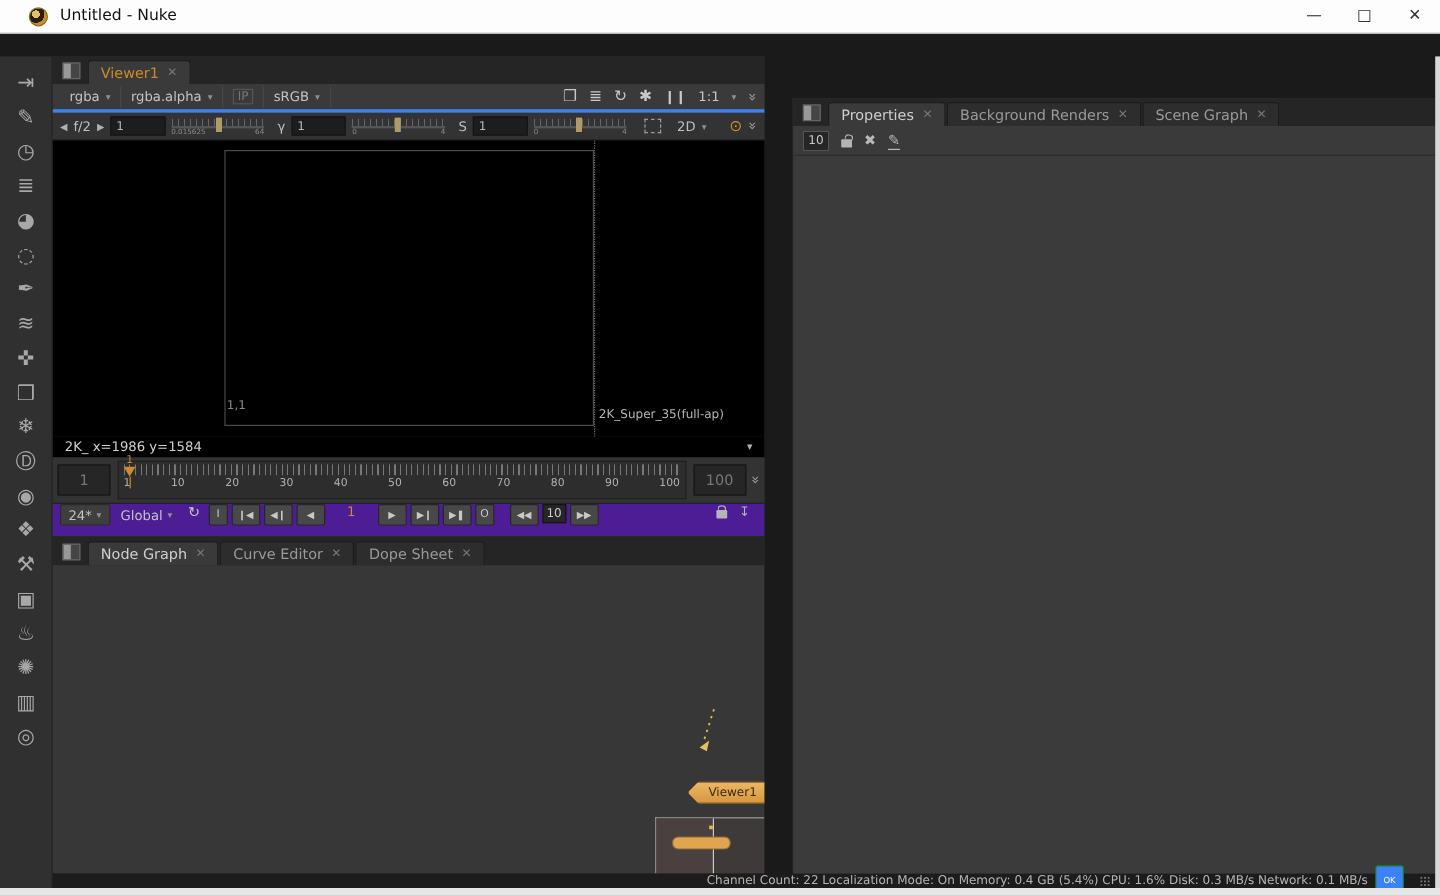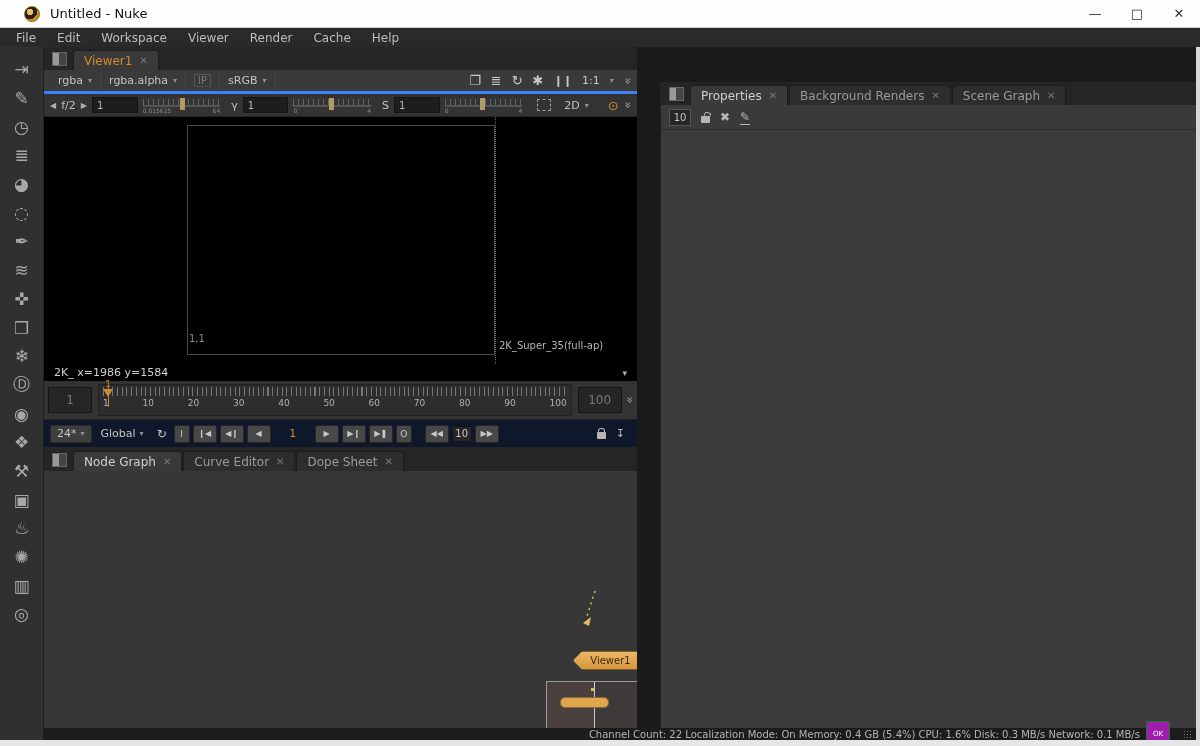--- a/index.html
+++ b/index.html
@@ -87,21 +87,21 @@
   .ruler .rticks { position:absolute; left:4px; right:4px; top:2px; height:9px;
     background:repeating-linear-gradient(to right,#777 0 1px,transparent 1px 4.7px); }
   .ruler .labels { position:absolute; left:4px; right:4px; top:13px; display:flex;
     justify-content:space-between; font-size:9px; color:#b0b0b0; }
   .playhead { position:absolute; left:2px; top:-6px; width:14px; text-align:center; }
   .playhead .pnum { color:#cf8a2d; font-size:9px; display:block; }
   .playhead .ptri { width:0; height:0; margin:0 auto; border-left:5px solid transparent;
     border-right:5px solid transparent; border-top:8px solid #cf8a2d; }
   .playhead .pline { width:1px; height:10px; background:#cf8a2d; margin:0 auto; }
 
-  .vtransport { height:27px; background:#0f172a; display:flex; align-items:center; padding:0 6px; gap:3px; }
+  .vtransport { height:27px; background:#4c1d95; display:flex; align-items:flex-start; padding:0 6px; gap:3px; }
   .tdd { display:flex; align-items:center; gap:4px; height:18px; padding:0 6px; background:#3e3e3e;
     border:1px solid #2a2a2a; border-radius:2px; color:#c4c4c4; font-size:11px; }
   .tbtn { min-width:24px; height:18px; background:#484848; border:1px solid #262626; border-radius:2px;
     color:#c8c8c8; font-size:8px; display:flex; align-items:center; justify-content:center; padding:0 3px; }
   .tbtn.sm { min-width:16px; font-size:9px; }
   .curframe { width:38px; text-align:center; color:#cf8a2d; font-size:11px; }
   .incbox { width:20px; height:16px; background:#262626; border:1px solid #141414; color:#c8c8c8;
     font-size:10px; display:flex; align-items:center; justify-content:center; }
   .lock { position:relative; width:9px; height:7px; background:#b5b5b5; border-radius:1px; margin-top:4px; }
   .lock:before { content:""; position:absolute; left:1px; top:-4px; width:5px; height:4px;
@@ -145,21 +145,21 @@
   .sbtn { position:absolute; left:1px; width:14px; height:13px; background:#454545; border:1px solid #222;
     color:#999; font-size:7px; display:flex; align-items:center; justify-content:center; }
   .sgrip { position:absolute; left:1px; top:292px; width:14px; height:34px; background:#3e3e3e;
     border:1px solid #555;
     background-image:radial-gradient(#666 1px,transparent 1px); background-size:4px 4px; }
 
   
   .statusbar { position:absolute; left:44px; top:728px; width:1152px; height:12px; background:#1c1c1c;
     display:flex; align-items:center; justify-content:flex-end; gap:6px; padding-right:26px; }
   .statusbar .stext { color:#b4b4b4; font-size:10px; }
-  .okbadge { background:#a21caf; border:1px solid #1c7a25; color:#fff; font-size:7px; padding:12px 6px;
+  .okbadge { background:#3b82f6; border:1px solid #1c7a25; color:#fff; font-size:7px; padding:12px 6px;
     border-radius:2px; height:9px; display:flex; align-items:center; }
   .grip { position:absolute; right:4px; bottom:1px; width:9px; height:9px;
     background-image:radial-gradient(#777 1px,transparent 1px); background-size:3px 3px; }
   .bottomstrip { position:absolute; left:0; top:740px; width:1200px; height:6px; background:#e6e6e6; }
   .rightstrip { position:absolute; left:1196px; top:47px; width:4px; height:693px; background:#d8d8d8; }
 </style>
 </head>
 <body>
 
 <div class="win">
@@ -167,29 +167,20 @@
   <div class="titlebar">
     <div class="nukelogo"></div>
     <div class="title-text">Untitled - Nuke</div>
     <div class="winbtns">
       <div class="winbtn">—</div>
       <div class="winbtn">□</div>
       <div class="winbtn">✕</div>
     </div>
   </div>
 
-  <div class="menubar">
-    <span>File</span>
-    <span>Edit</span>
-    <span>Workspace</span>
-    <span>Viewer</span>
-    <span>Render</span>
-    <span>Cache</span>
-    <span>Help</span>
-  </div>
 
   <div class="lefttoolbar">
     <div class="ltb-icon">⇥</div>
     <div class="ltb-icon">✎</div>
     <div class="ltb-icon">◷</div>
     <div class="ltb-icon">≣</div>
     <div class="ltb-icon">◕</div>
     <div class="ltb-icon">◌</div>
     <div class="ltb-icon">✒</div>
     <div class="ltb-icon">≋</div>

